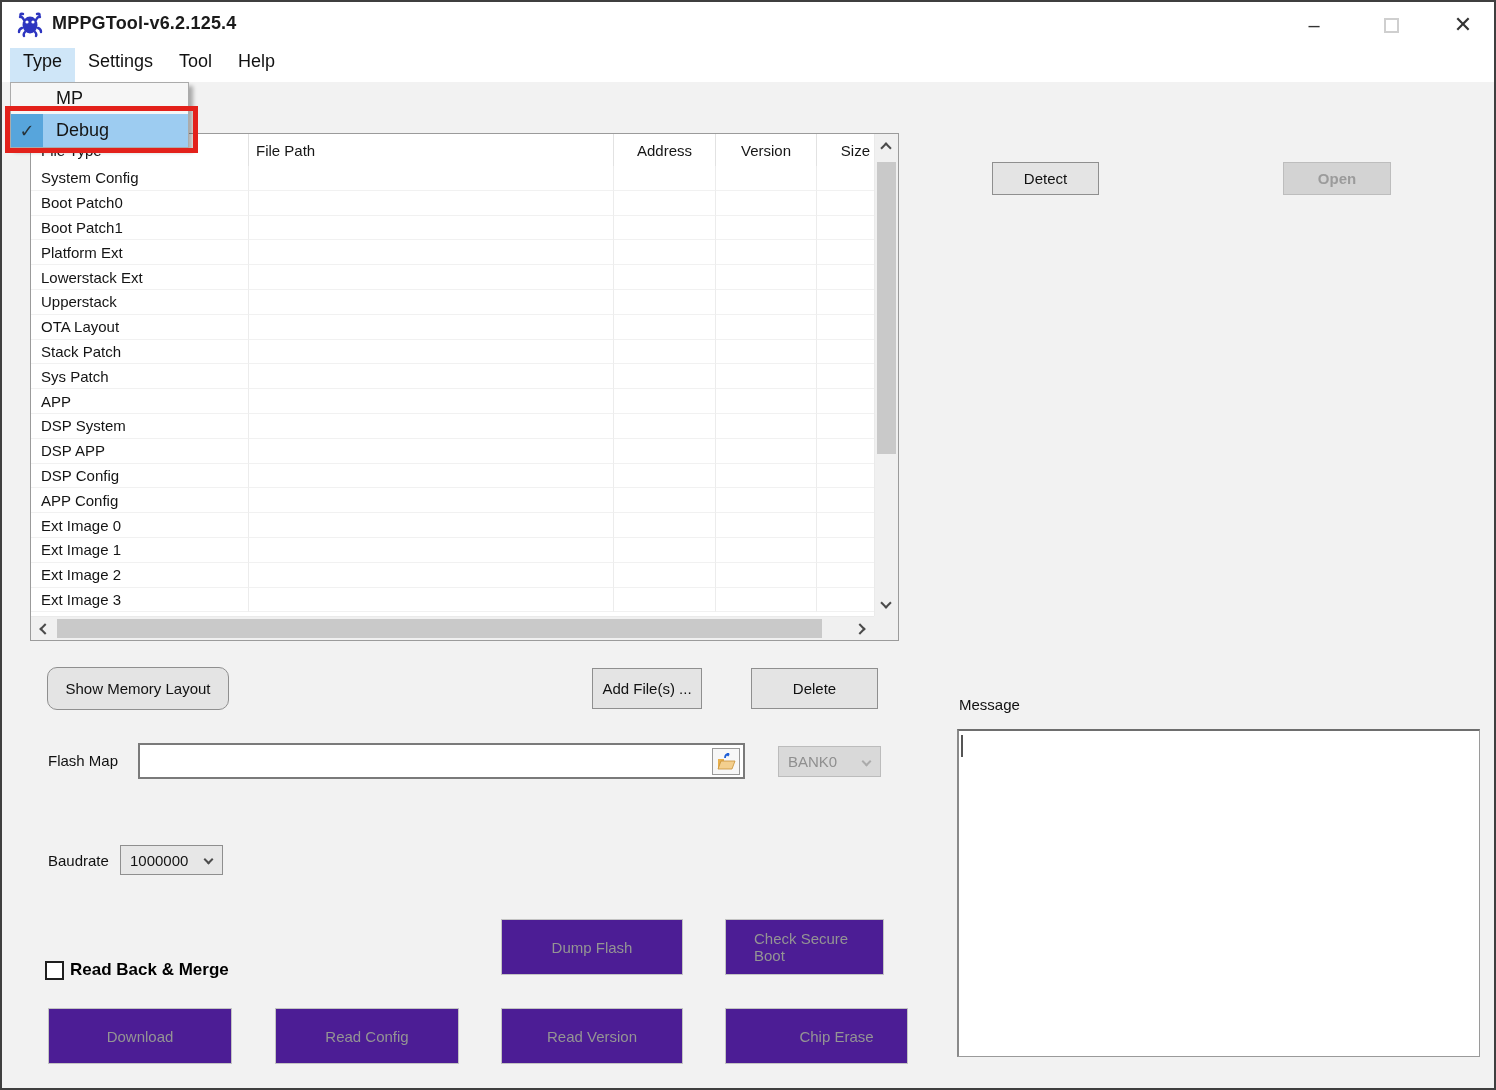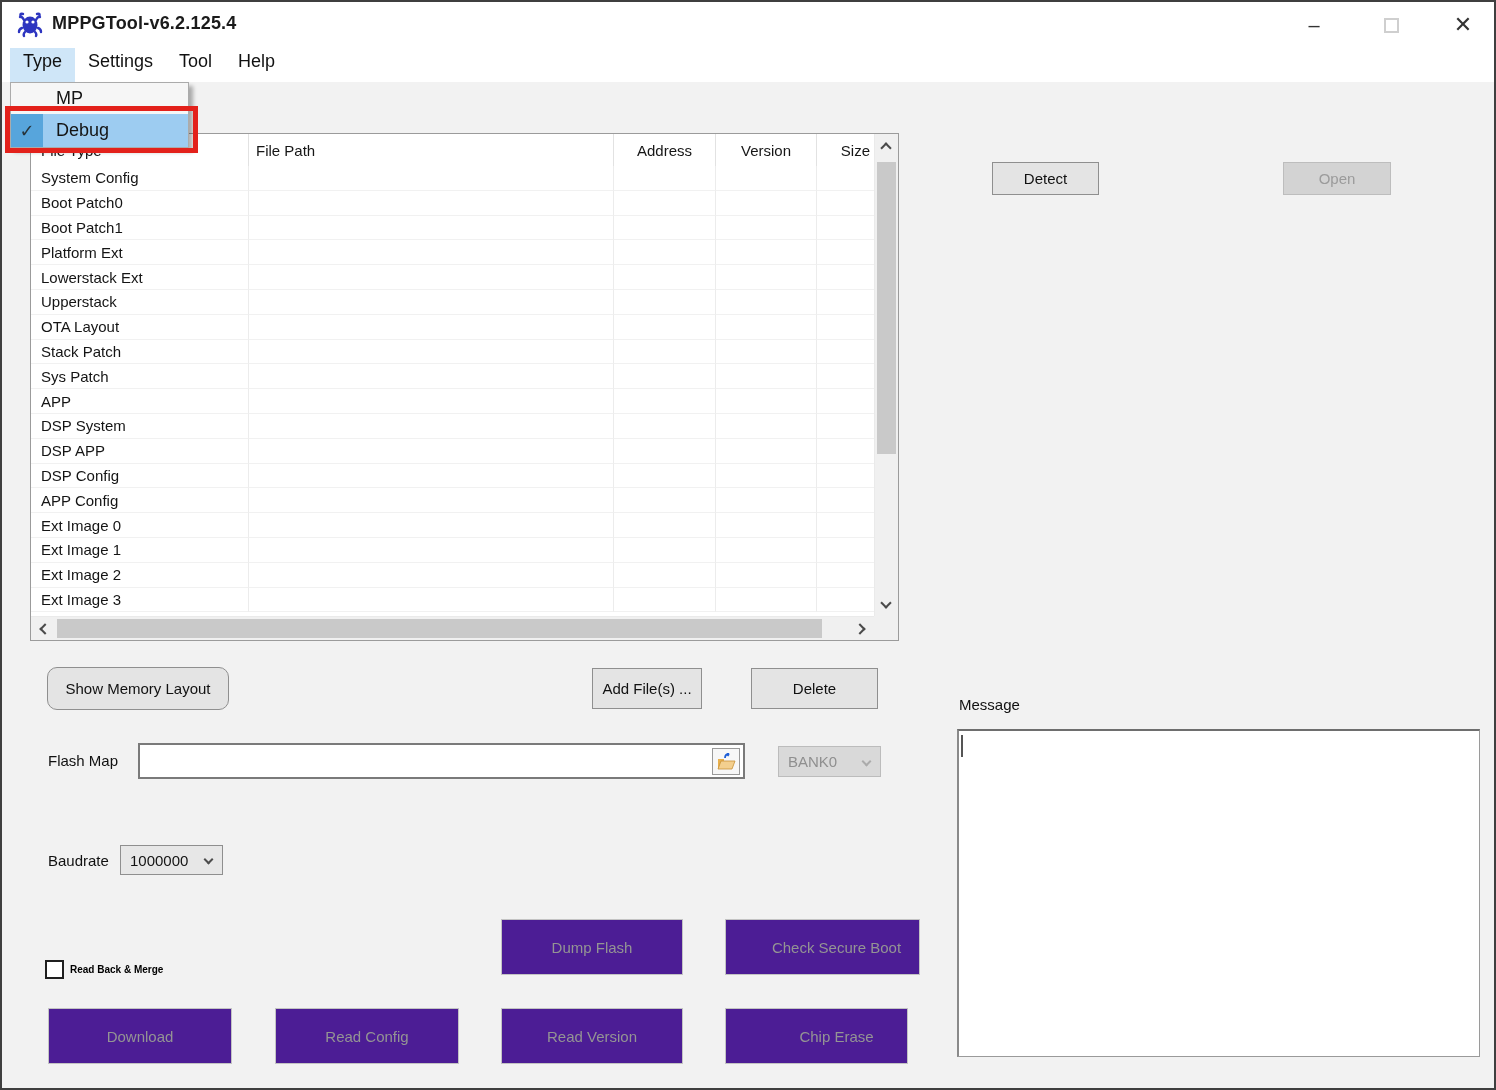--- a/index.html
+++ b/index.html
@@ -59,26 +59,26 @@
   .type-menu-item.selected { height:33px; background:#9dccf1; }
   .gutter { position:absolute; left:0; top:0; width:32px; height:100%; background:#57a5dc; display:flex; align-items:center; justify-content:center; color:#273339; font-size:18px; }
   .annotation-box { position:absolute; left:3px; top:104px; width:193px; height:47px; border:5px solid #e3211b; z-index:60; pointer-events:none; }
 
   
   .btn { position:absolute; display:flex; align-items:center; justify-content:center; background:#e4e4e4; border:1px solid #8f8f8f; font-size:15px; color:#111; cursor:default; }
   .btn.disabled { background:#4c1d95; border-color:#c3c3c3; color:#949494; }
   .btn.open-disabled { background:#d3d3d3; border-color:#bdbdbd; color:#9b9b9b; }
 
   #btn-detect { left:990px; top:160px; width:107px; height:33px; }
-  #btn-open { left:1281px; top:160px; width:108px; height:33px; }
+  #btn-open { left:1281px; top:160px; width:108px; height:33px;font-weight:bold; }
   #btn-sml { left:45px; top:665px; width:182px; height:43px;border-radius:10px; }
   #btn-add { left:590px; top:666px; width:110px; height:41px; }
   #btn-del { left:749px; top:666px; width:127px; height:41px; }
   #btn-dump { left:499px; top:917px; width:182px; height:56px; }
-  #btn-secure { left:723px; top:917px; width:195px; height:56px;padding-left:28px; }
+  #btn-secure { left:723px; top:917px; width:159px; height:56px;padding-left:28px; }
   #btn-download { left:46px; top:1006px; width:184px; height:56px; }
   #btn-readcfg { left:273px; top:1006px; width:184px; height:56px; }
   #btn-readver { left:499px; top:1006px; width:182px; height:56px; }
   #btn-chiperase { left:723px; top:1006px; width:183px; height:56px;padding-left:40px; }
 
   
   .field-label { position:absolute; font-size:15px; color:#111; }
   #lbl-flashmap { left:46px; top:750px; }
   .flash-input { position:absolute; left:136px; top:741px; width:607px; height:36px; background:#fff; border:2px solid #7a7a7a; }
   .folder-btn { position:absolute; right:3px; top:3px; width:28px; height:27px; background:#f7f7f7; border:1px solid #9a9a9a; display:flex; align-items:center; justify-content:center; }
@@ -91,21 +91,21 @@
   #combo-baud .chev { color:#4d4d4d; top:10px; }
 
   
   #lbl-message { left:957px; top:694px; }
   .message-box { position:absolute; left:955px; top:727px; width:523px; height:328px; background:#fff; border:1px solid #9a9a9a; border-top:2px solid #6e6e6e; border-left:2px solid #8a8a8a; }
   .caret { position:absolute; left:2px; top:4px; width:2px; height:22px; background:#555; }
 
   
   .checkbox-row { position:absolute; left:43px; top:958px; display:flex; align-items:center; }
   .checkbox { width:19px; height:19px; background:#fff; border:2px solid #1f1f1f; }
-  .checkbox-label { margin-left:6px; font-size:10px; font-weight:700; color:#000; }
+  .checkbox-label { margin-left:6px; font-size:17px; font-weight:700; color:#000; }
 </style>
 </head>
 <body>
 
 <div class="window">
 
   <div class="titlebar">
     <svg class="app-icon" viewBox="0 0 28 28">
       <g fill="none" stroke="#2d35c0" stroke-width="2.4" stroke-linecap="round">
         <path d="M5 6 Q3 2 7 3"></path>

